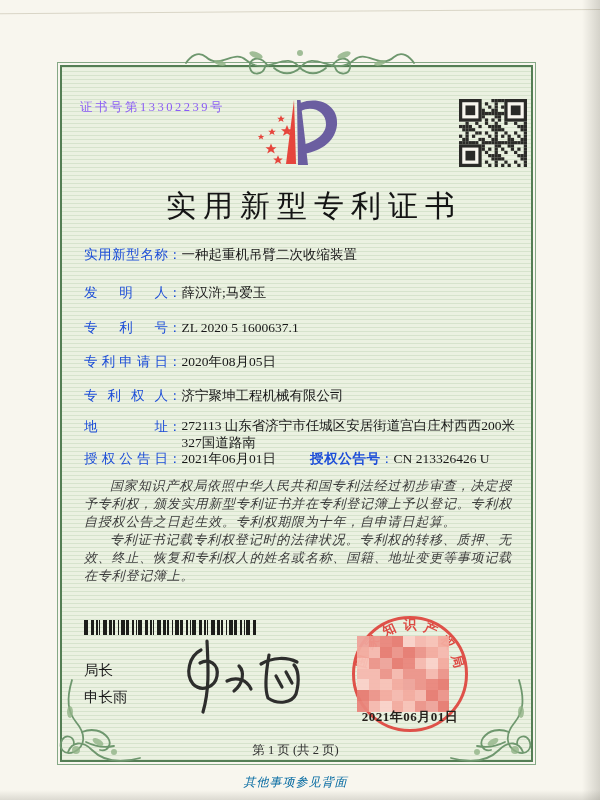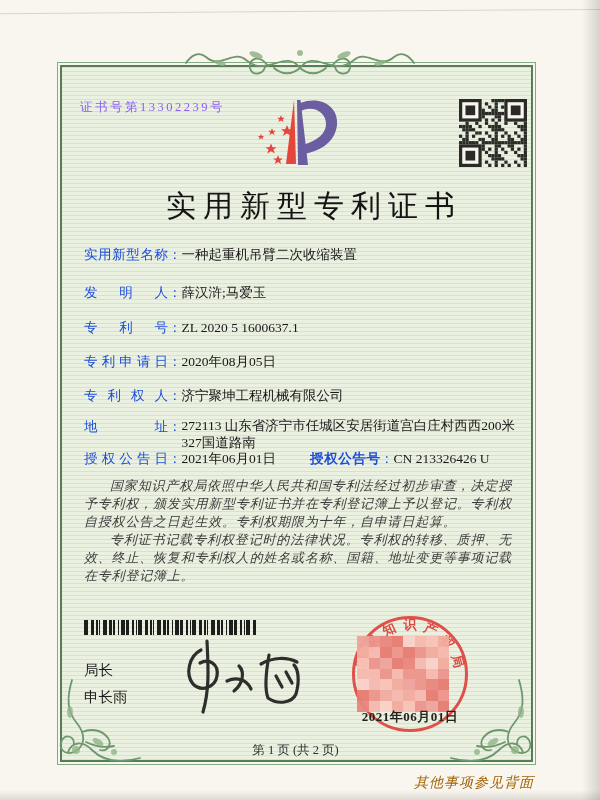--- a/index.html
+++ b/index.html
@@ -33,21 +33,21 @@
   .paras p{margin:0;text-indent:2em;}
   .barcode{position:absolute;left:84px;top:620px;}
   .signer{position:absolute;left:84px;top:657px;font-family:"Liberation Sans","DejaVu Sans",sans-serif;font-size:14.5px;color:#1b1b1b;line-height:27px;}
   .signature{position:absolute;left:163px;top:636px;}
   .stamp-ring{position:absolute;left:352px;top:616px;width:116px;height:116px;border:3.5px solid rgba(222,72,64,0.95);border-radius:50%;box-sizing:border-box;}
   .stamp-arc{position:absolute;left:352px;top:616px;}
   .stamp-arc text{fill:#dd4a43;font-size:13px;font-weight:700;font-family:"Liberation Serif","DejaVu Serif",serif;}
   .mosaic{position:absolute;left:357px;top:636px;width:92px;height:76px;display:grid;grid-template-columns:repeat(8,1fr);grid-template-rows:repeat(7,1fr);opacity:0.95;}
   .stamp-date{position:absolute;left:348px;top:708px;width:124px;text-align:center;font-size:13px;font-weight:600;color:#26211c;letter-spacing:0.5px;}
   .page-no{position:absolute;left:57px;top:742px;width:477px;text-align:center;font-size:12.5px;color:#2e2e2e;}
-  .back-note{position:absolute;left:57px;top:774px;width:477px;text-align:right;font-size:14px;color:#a16207;font-style:italic;letter-spacing:1px;}
+  .back-note{position:absolute;left:57px;top:774px;width:477px;text-align:center;font-size:12px;color:#0369a1;font-style:italic;letter-spacing:1px;}
 </style>
 </head>
 <body>
 
 <div class="photo">
 
   <div class="paper-top-edge"></div>
 
   <div class="cert-area">
     <div class="inner-line"></div>

